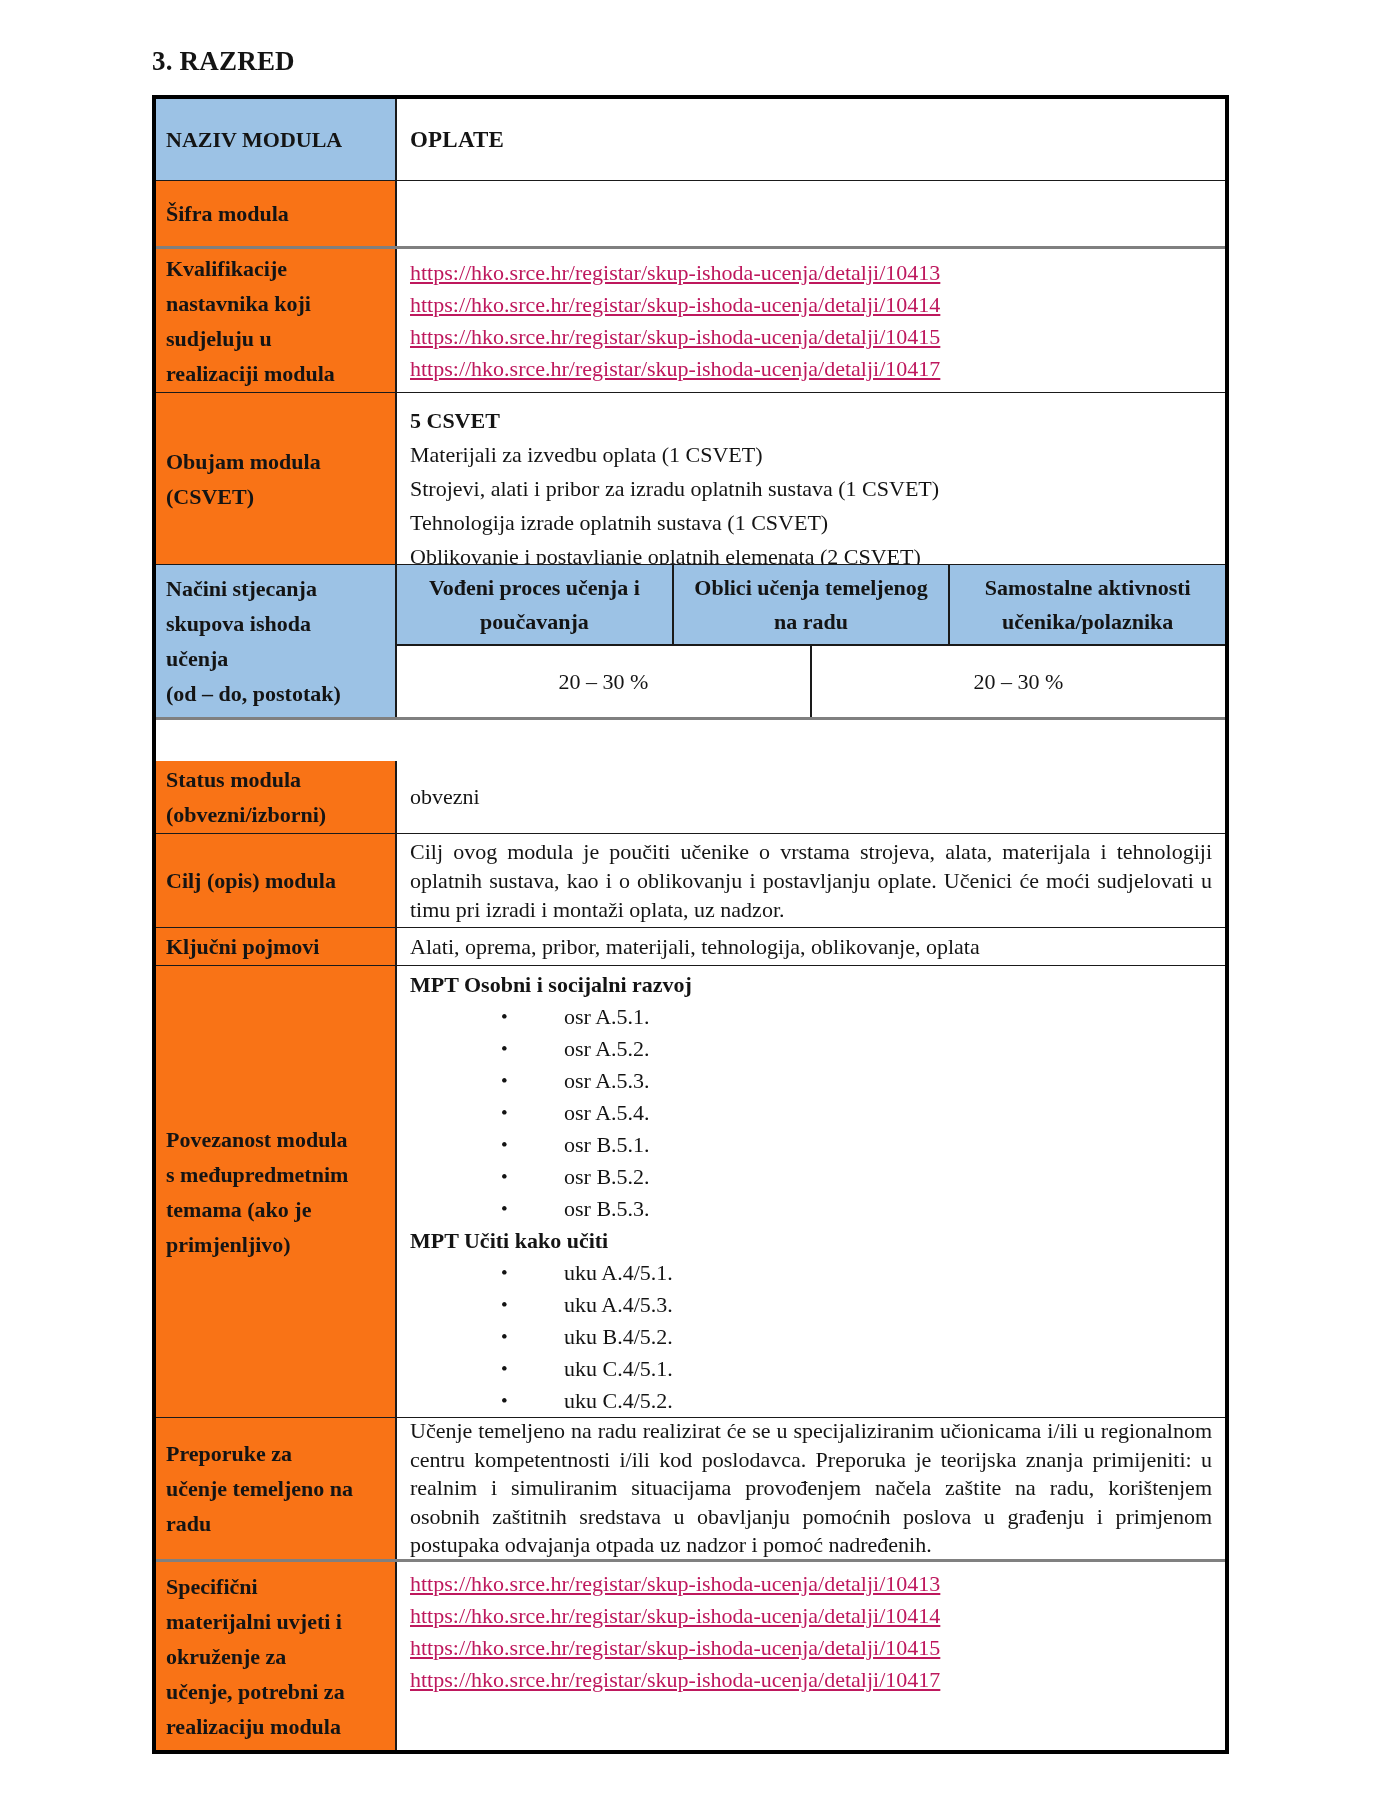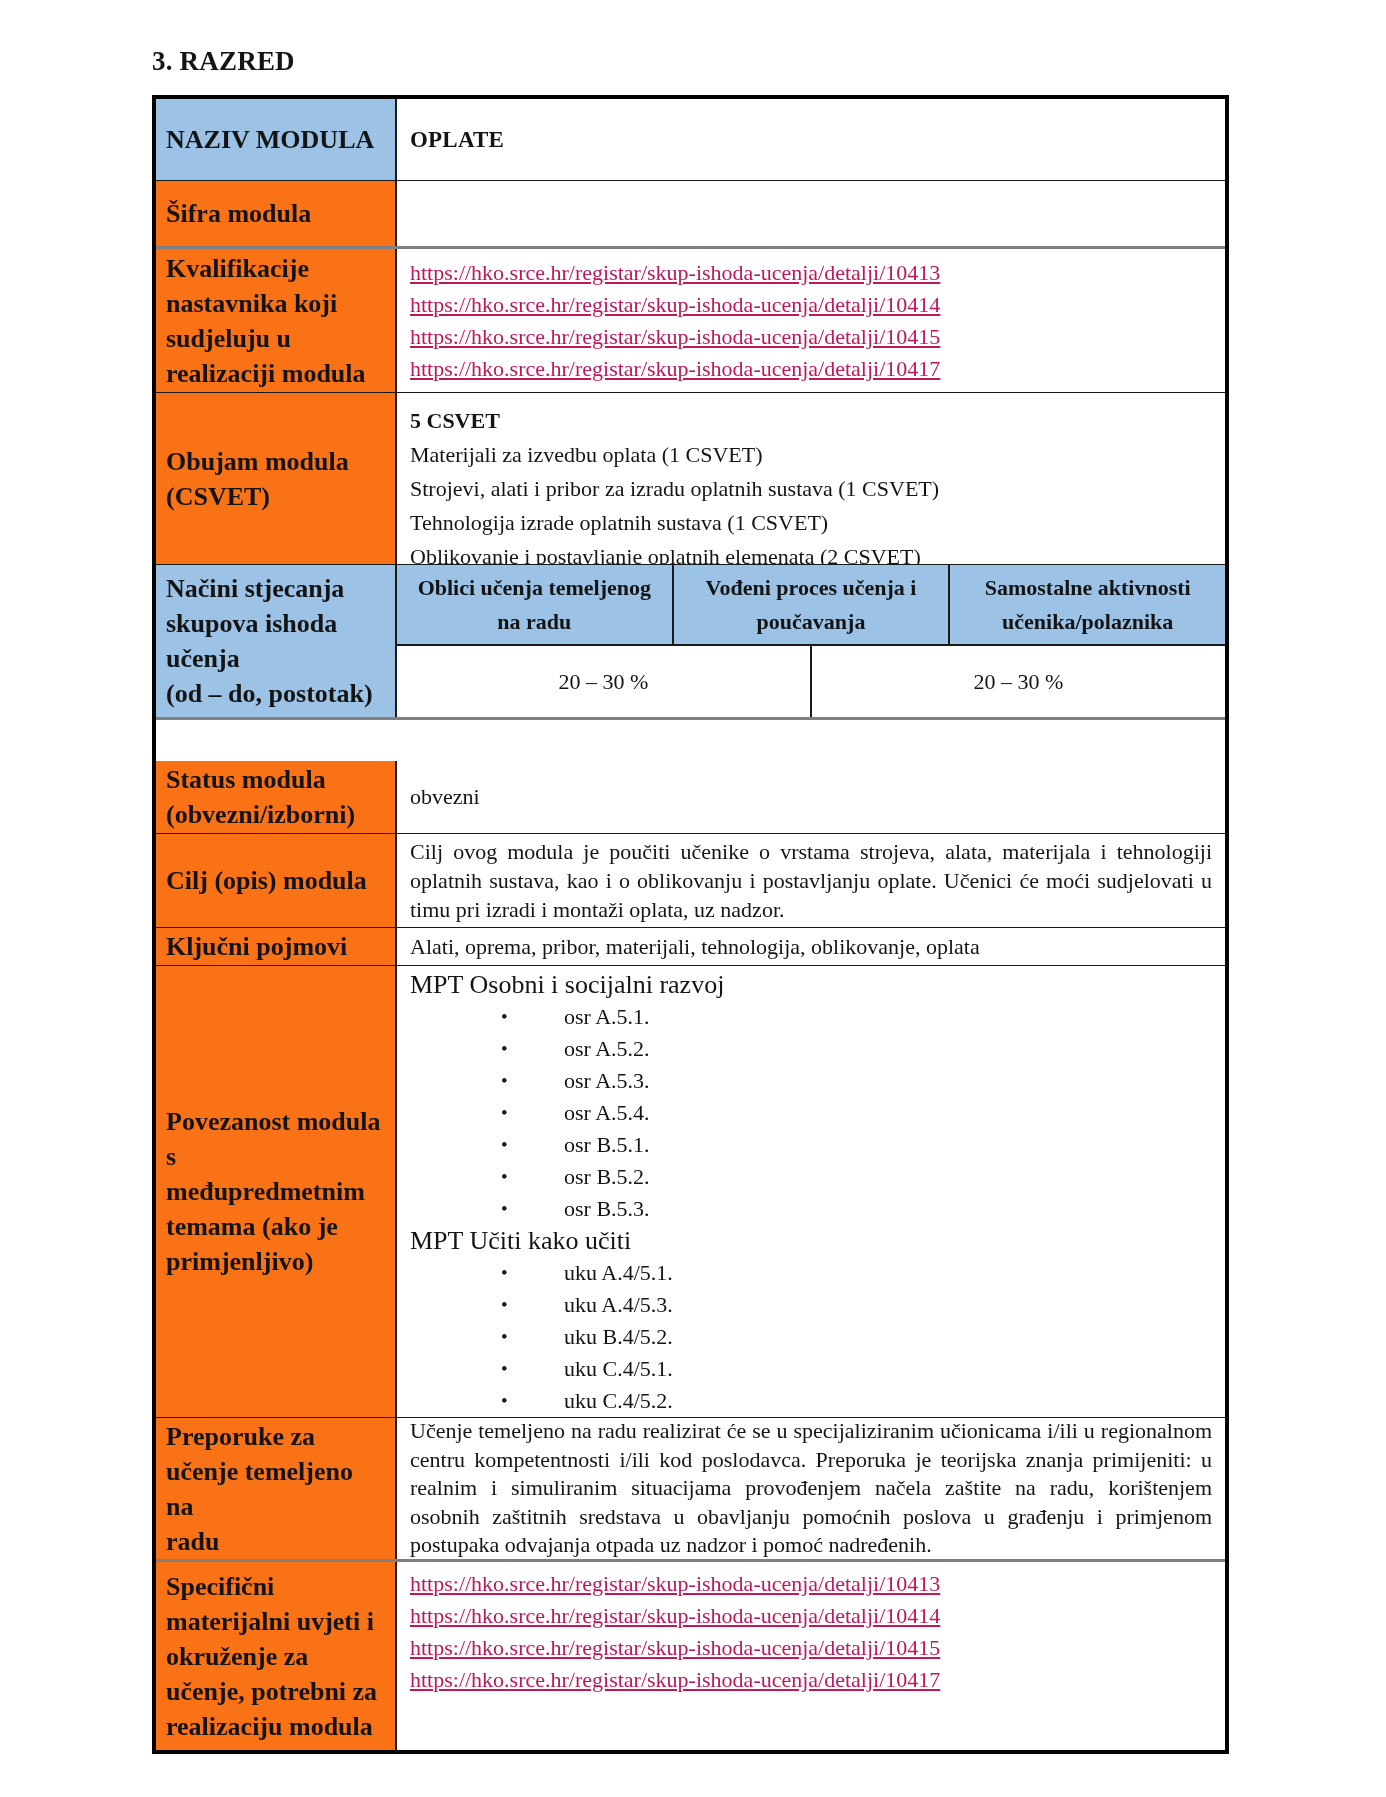--- a/index.html
+++ b/index.html
@@ -24,21 +24,21 @@
 
   .label-cell {
     flex:0 0 241px;
     background:#f97316;
     border-right:2px solid #1a1a1a;
     padding:4px 14px 4px 10px;
     display:flex; flex-direction:column; justify-content:center;
   }
   .label-cell.dark { background:#9CC2E5; }
   .label-text {
-    font-weight:bold; font-size:26px; line-height:35px;
+    font-weight:bold; font-size:22px; line-height:35px;
     white-space:pre-line;
   }
   .content-cell {
     flex:1 1 auto; min-width:0;
     display:flex; flex-direction:column; justify-content:center;
     padding:4px 13px;
     font-size:22px;
   }
 
   
@@ -83,21 +83,21 @@
   .n-col:last-child { border-right:none; }
   .nacini-head .n-col { background:#9CC2E5; font-weight:bold; font-size:22px; line-height:34px; }
   .nacini-vals .n-col { font-size:22px;font-family:Liberation Serif, serif; }
 
   .para { line-height:29px; text-align:justify; }
   .para-tight { line-height:28.4px; text-align:justify; }
 
   .single-line { line-height:26px; }
 
   .povez-cell { justify-content:flex-start; padding-top:3px; }
-  .mpt-heading { font-weight:normal; font-size:26px; line-height:32px; }
+  .mpt-heading { font-weight:bold; font-size:22px; line-height:32px; }
   .bullet-item { position:relative; padding-left:154px; line-height:32px; }
   .bullet { position:absolute; left:91px; top:0; font-size:19px; }
 
   a { color:#0563C1; }
 </style>
 </head>
 <body>
 
 <div class="page">
 
@@ -154,22 +154,22 @@
 
     <div class="row r-nacini sep-gray">
       <div class="label-cell dark">
         <div class="label-text">Načini stjecanja
 skupova ishoda
 učenja
 (od – do, postotak)</div>
       </div>
       <div class="nacini-grid">
         <div class="nacini-head">
+          <div class="n-col">Vođeni proces učenja i poučavanja</div>
           <div class="n-col">Oblici učenja temeljenog na radu</div>
-          <div class="n-col">Vođeni proces učenja i poučavanja</div>
           <div class="n-col">Samostalne aktivnosti učenika/polaznika</div>
         </div>
         <div class="nacini-vals">
           <div class="n-col">20 – 30 %</div>
           <div class="n-col">20 – 30 %</div>
         </div>
       </div>
     </div>
 
     <div class="row r-status">

